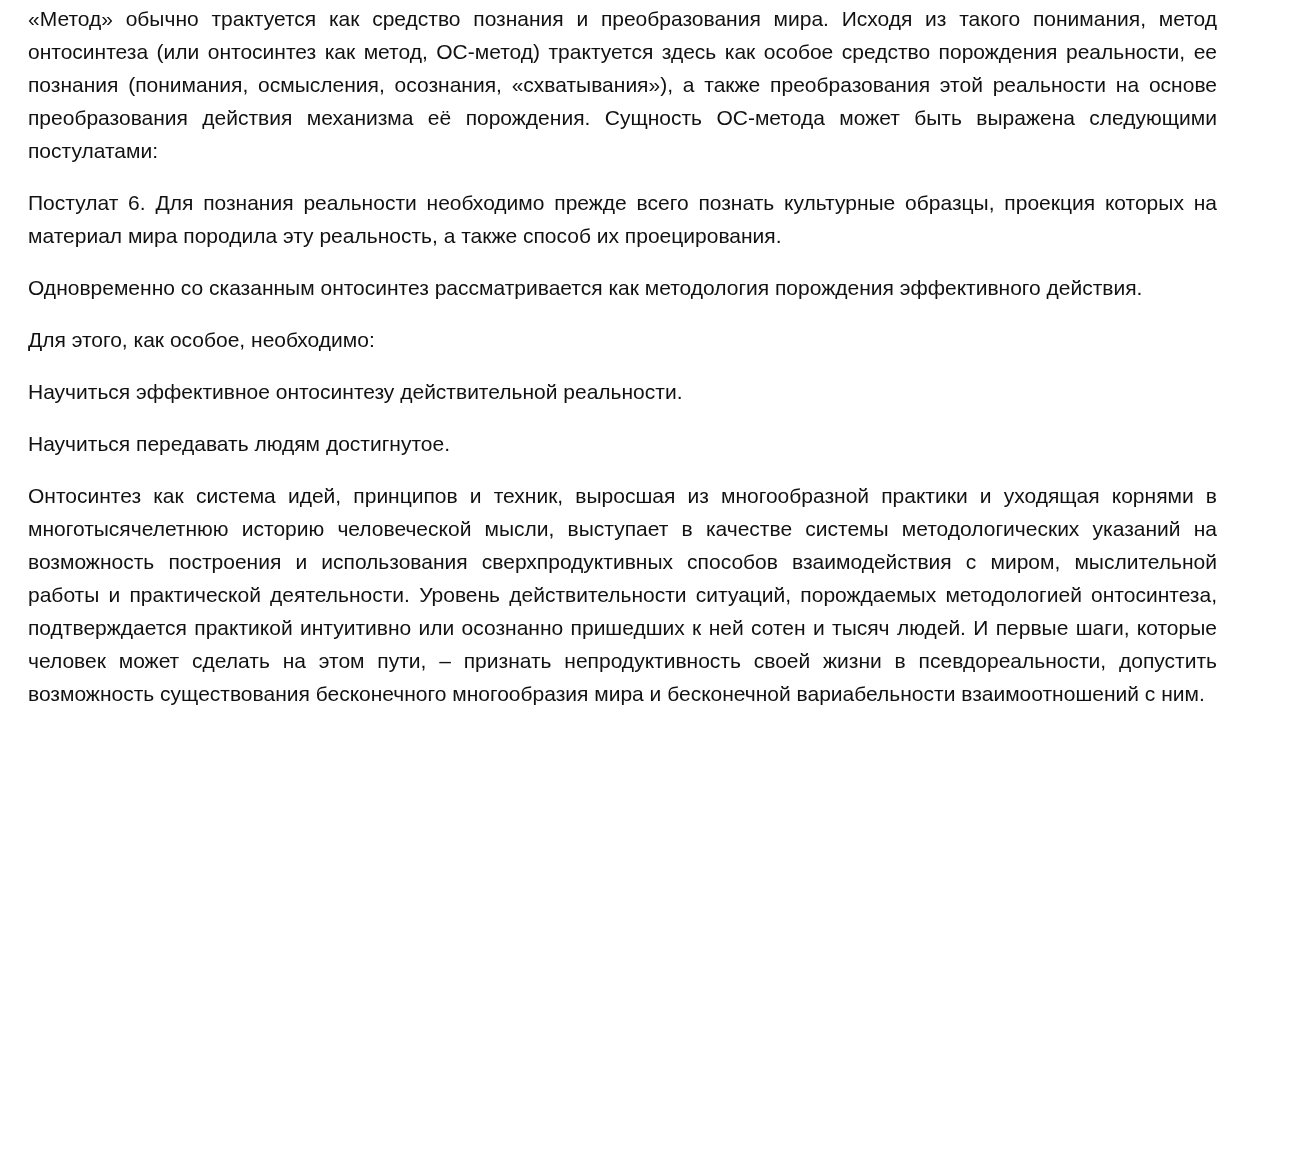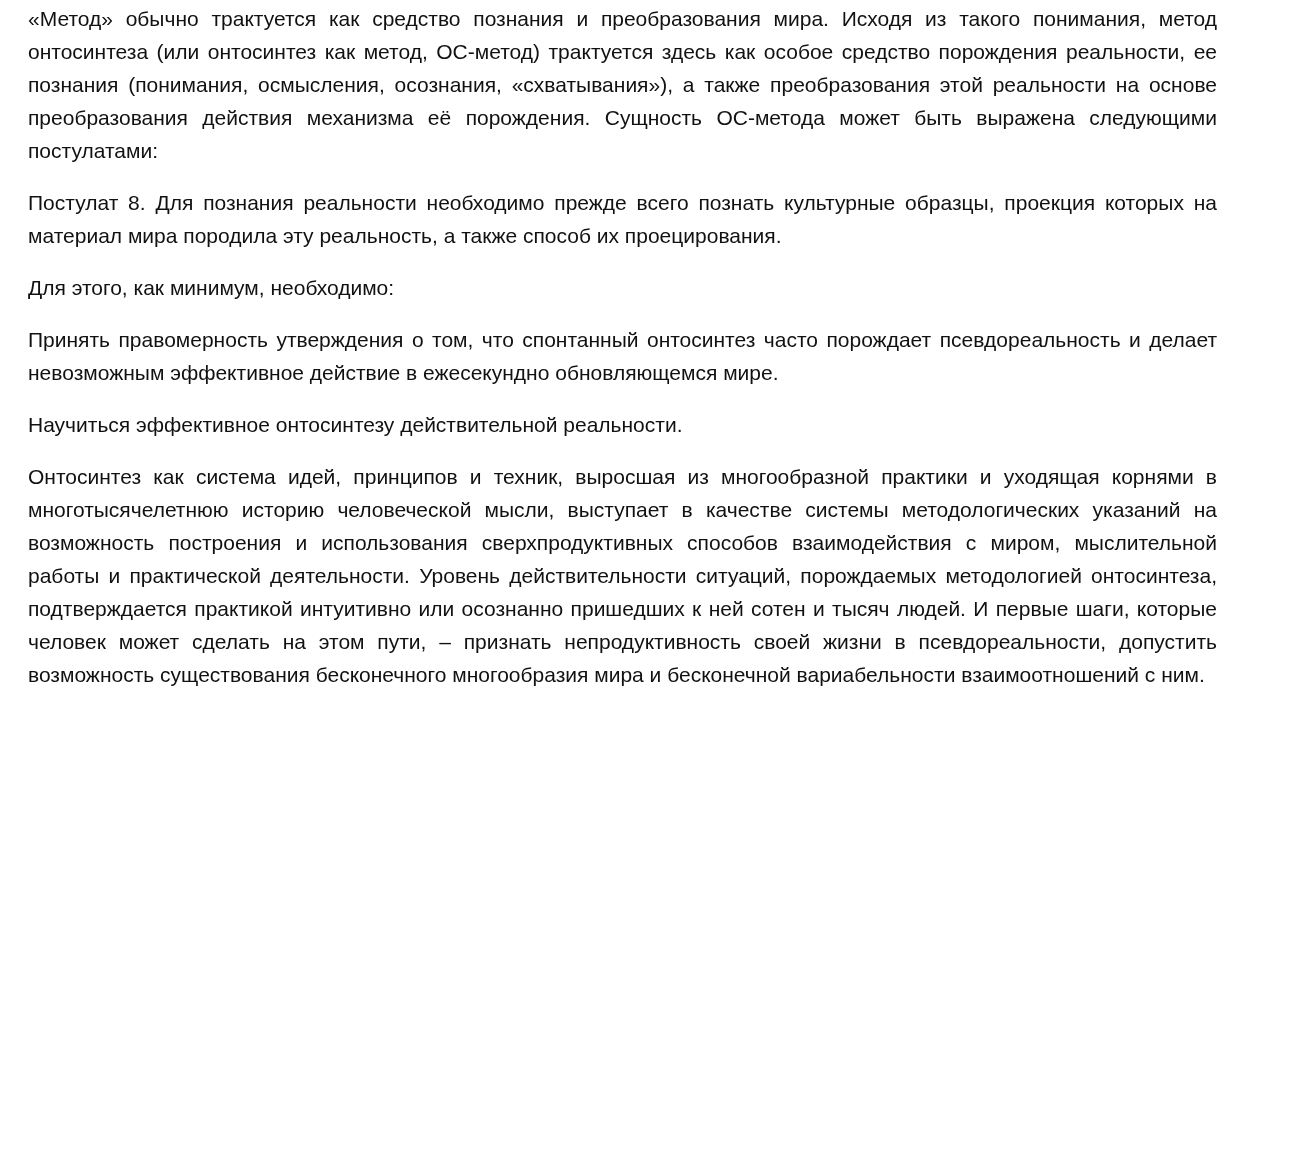--- a/index.html
+++ b/index.html
@@ -29,19 +29,20 @@
   .content p:last-child {
     margin-bottom: 0;
   }
 </style>
 </head>
 <body>
 
 <main class="page" style="background: rgb(255, 255, 255);">
   <article class="content" id="paragraph-container" style="color: rgb(17, 17, 17);">
       <p>«Метод» обычно трактуется как средство познания и преобразования мира. Исходя из такого понимания, метод онтосинтеза (или онтосинтез как метод, ОС-метод) трактуется здесь как особое средство порождения реальности, ее познания (понимания, осмысления, осознания, «схватывания»), а также преобразования этой реальности на основе преобразования действия механизма её порождения. Сущность ОС-метода может быть выражена следующими постулатами:</p>
-      <p>Постулат 8. Для познания реальности необходимо прежде всего познать культурные образцы, проекция которых на материал мира породила эту реальность, а также способ их проецирования.</p>
-      <p>Для этого, как минимум, необходимо:</p>
-      <p>Принять правомерность утверждения о том, что спонтанный онтосинтез часто порождает псевдореальность и делает невозможным эффективное действие в ежесекундно обновляющемся мире.</p>
+      <p>Постулат 6. Для познания реальности необходимо прежде всего познать культурные образцы, проекция которых на материал мира породила эту реальность, а также способ их проецирования.</p>
+      <p>Одновременно со сказанным онтосинтез рассматривается как методология порождения эффективного действия.</p>
+      <p>Для этого, как особое, необходимо:</p>
       <p>Научиться эффективное онтосинтезу действительной реальности.</p>
+      <p>Научиться передавать людям достигнутое.</p>
       <p>Онтосинтез как система идей, принципов и техник, выросшая из многообразной практики и уходящая корнями в многотысячелетнюю историю человеческой мысли, выступает в качестве системы методологических указаний на возможность построения и использования сверхпродуктивных способов взаимодействия с миром, мыслительной работы и практической деятельности. Уровень действительности ситуаций, порождаемых методологией онтосинтеза, подтверждается практикой интуитивно или осознанно пришедших к ней сотен и тысяч людей. И первые шаги, которые человек может сделать на этом пути, – признать непродуктивность своей жизни в псевдореальности, допустить возможность существования бесконечного многообразия мира и бесконечной вариабельности взаимоотношений с ним.</p>
     </article>
 </main>
 
 </body></html>

